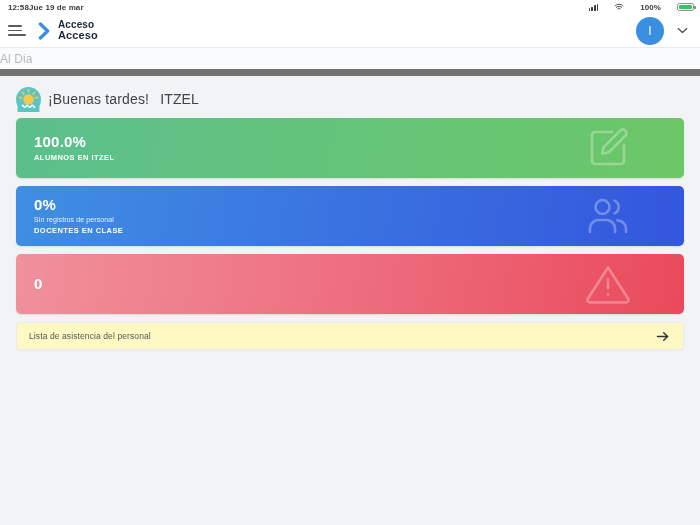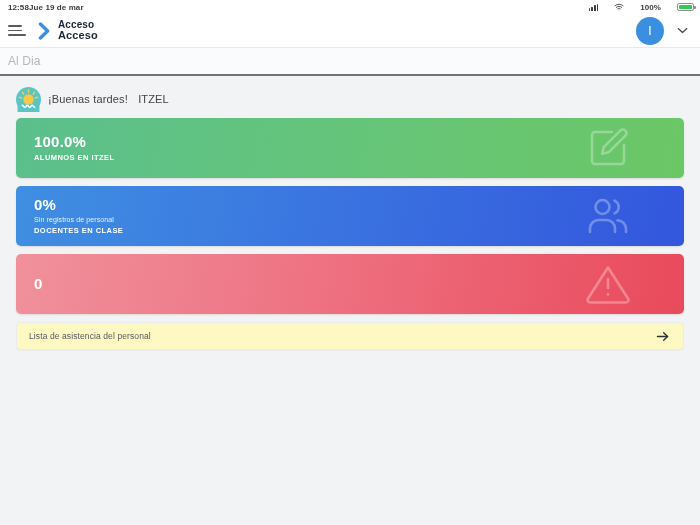--- a/index.html
+++ b/index.html
@@ -71,31 +71,31 @@
     background: #3b8fe0;
     color: #fff; font-size: 12px; font-weight: 500;
     display: flex; align-items: center; justify-content: center;
     cursor: pointer;
   }
   .chev { width: 11px; height: 7px; display: block; cursor: pointer; }
 
   
   .page-title-bar {
     height: 28px; background: #fafbfc;
-    border-bottom: 2px solid #737373;
-    display: flex; align-items: center; padding-left: 8px;
+    border-bottom: 7px solid #737373;
+    display: flex; align-items: center; 
   }
   .page-title { font-size: 12px; color: #b4b8bd; font-weight: 400; letter-spacing: .1px; }
 
   
   .content { padding: 10px 16px 0 16px; }
 
   .greeting { display: flex; align-items: center; gap: 7px; height: 26px; margin-bottom: 6px; }
   .sun-icon { width: 25px; height: 25px; display: block; flex: none; }
-  .greeting-text { font-size: 11px; color: #404346; letter-spacing: .15px; text-align: center; }
+  .greeting-text { font-size: 14px; color: #404346; letter-spacing: .15px; text-align: center; }
   .greeting-text .name { margin-left: 7px; }
 
   
   .card {
     position: relative;
     height: 60px;
     border-radius: 5px;
     margin-bottom: 8px;
     padding: 4px 18px;
     display: flex; flex-direction: column; justify-content: center;

